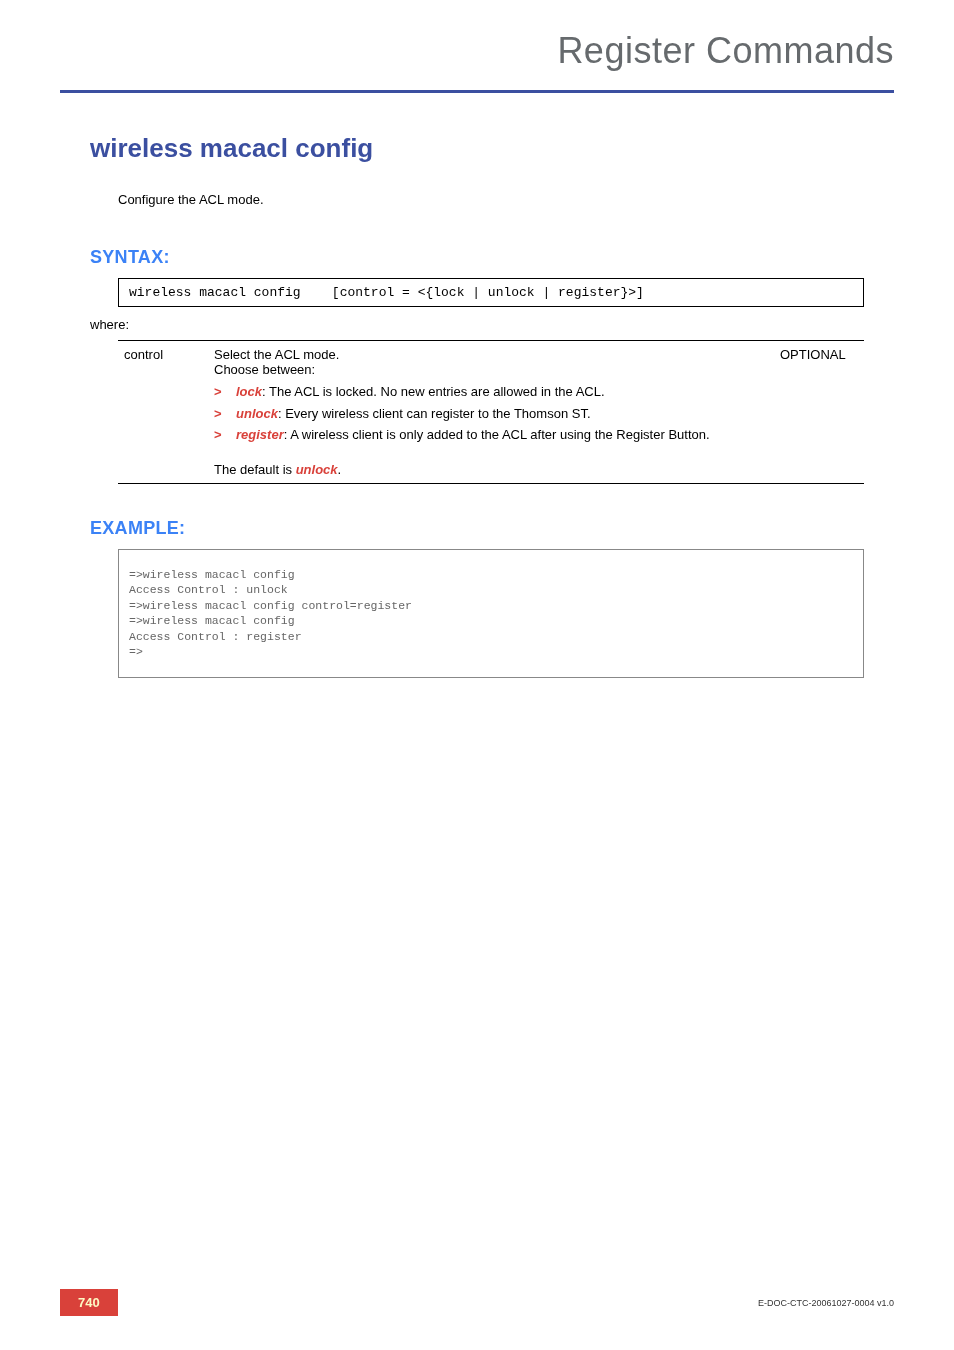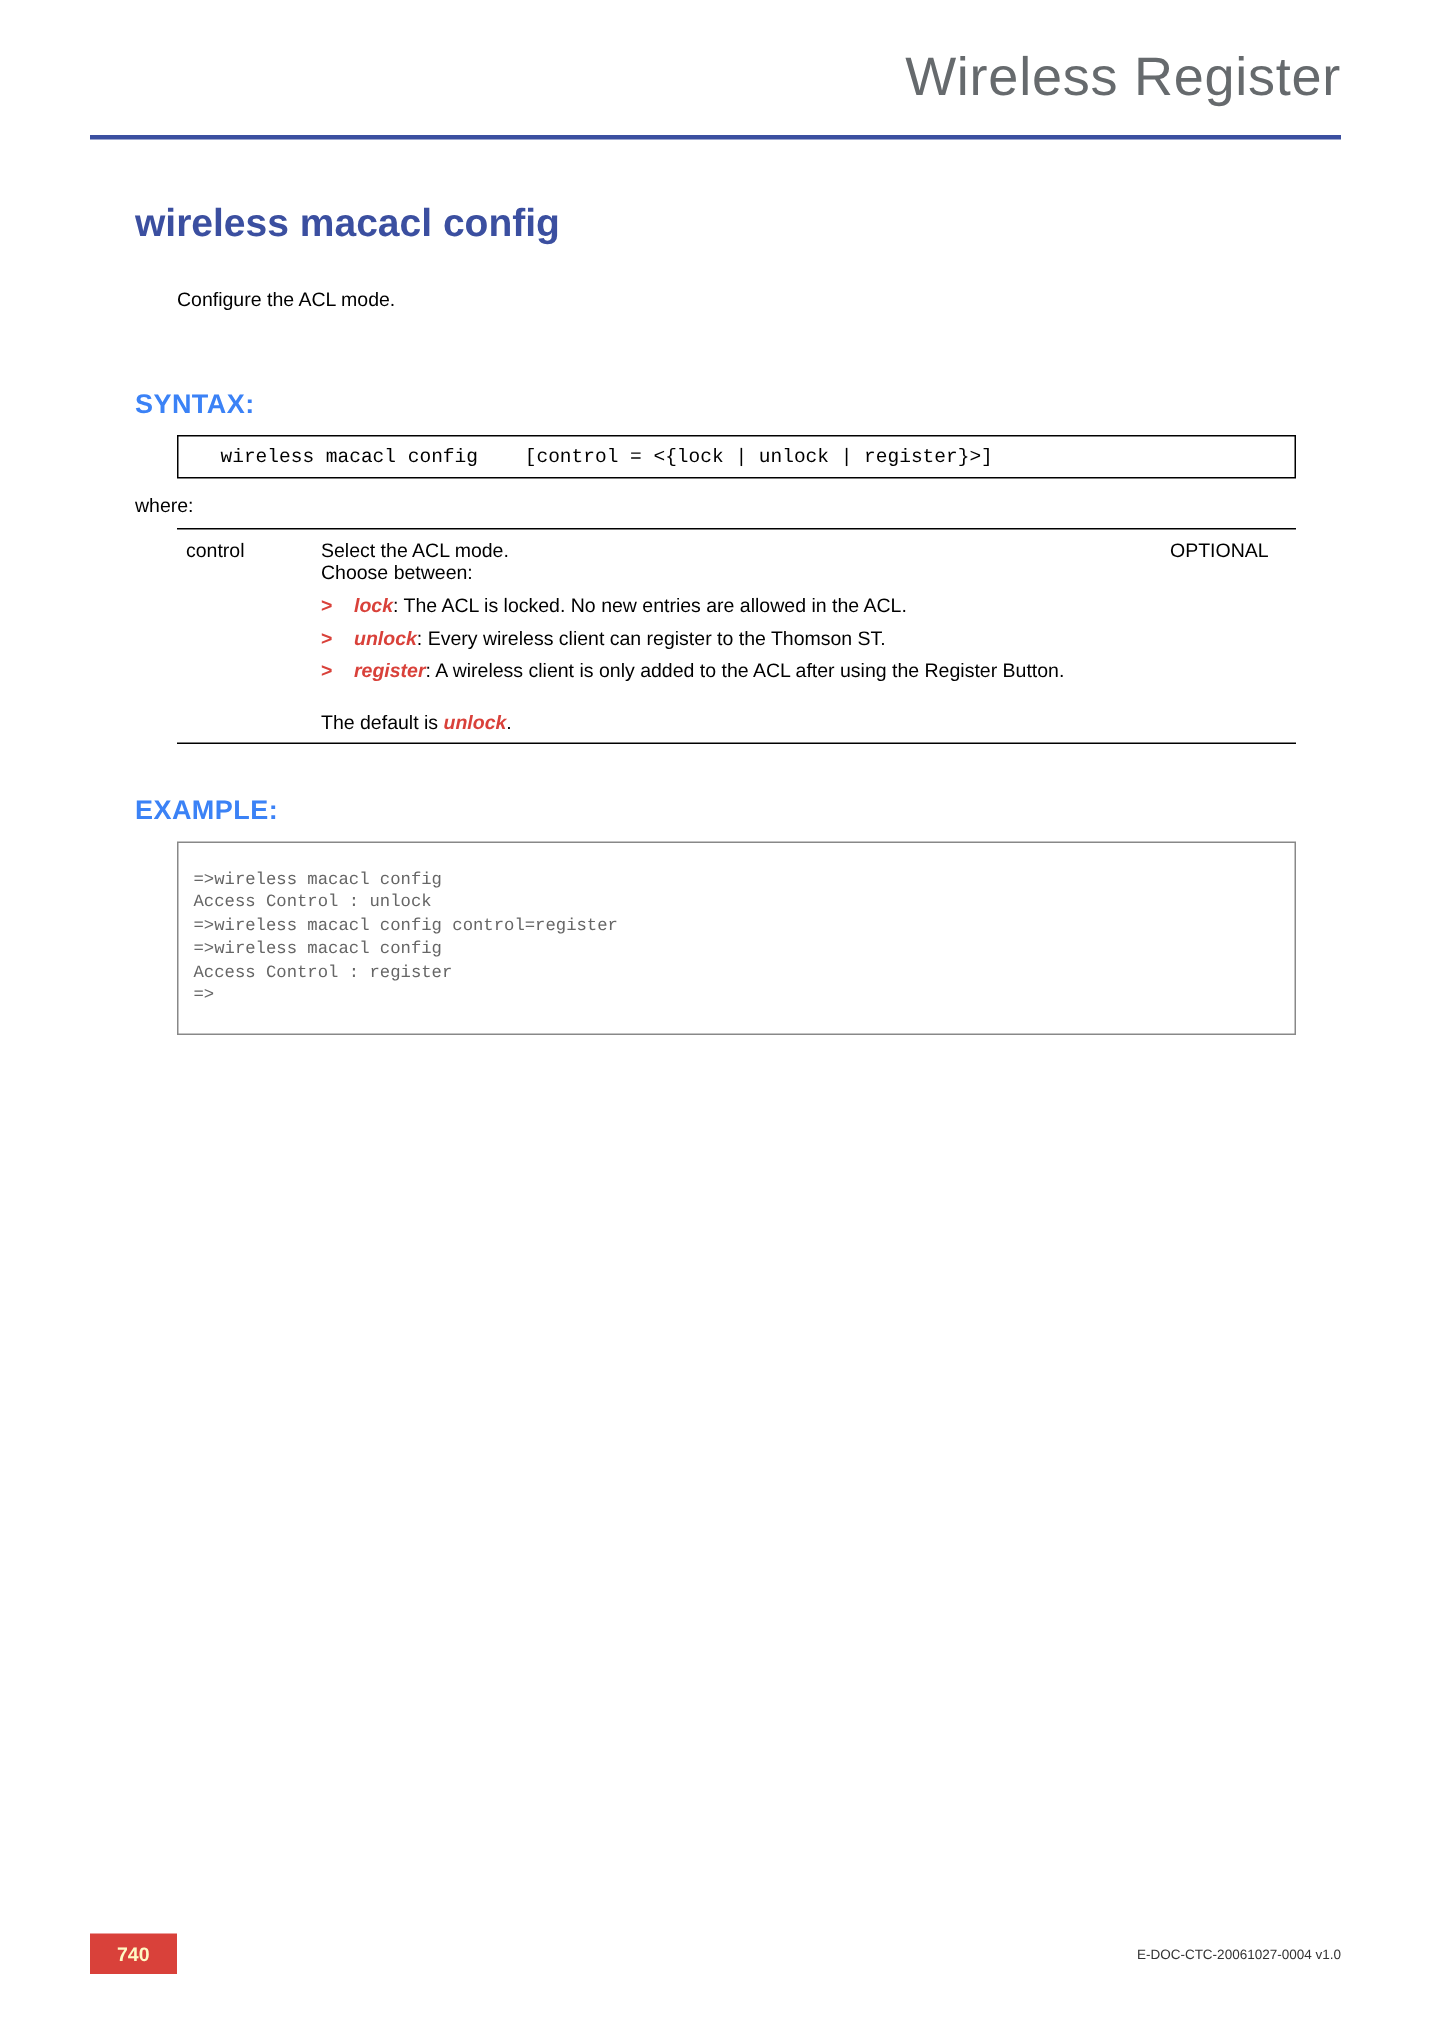--- a/index.html
+++ b/index.html
@@ -32,33 +32,33 @@
   }
   .cmd-title {
     font-size: 26px;
     font-weight: bold;
     color: #3b4fa0;
     margin-bottom: 28px;
   }
   .intro {
     font-size: 13px;
     margin-left: 28px;
-    margin-bottom: 52px;
+    margin-bottom: 40px;
   }
   .section-h {
     font-size: 18px;
     font-weight: bold;
     color: #3b82f6;
     margin-bottom: 10px;
     letter-spacing: 0.3px;
   }
   .syntax-box {
     margin-left: 28px;
     border: 1px solid #000;
-    padding: 6px 28px;
+    padding: 6px 10px;
     font-family: "Courier New", monospace;
     font-size: 13px;
     white-space: pre;
     margin-bottom: 10px;
   }
   .where {
     font-size: 13px;
     margin-bottom: 8px;
   }
   .param-table {
@@ -135,21 +135,21 @@
   }
   .doc-id {
     font-size: 9px;
     color: #333;
   }
 </style>
 </head>
 <body>
 
 <div class="header-band">
-  <div class="header-title">Wireless Register</div>
+  <div class="header-title">Register Commands</div>
 </div>
 <hr class="header-rule">
 
 <div class="content">
 
   <h1 class="cmd-title">wireless macacl config</h1>
 
   <p class="intro">Configure the ACL mode.</p>
 
   <div class="section-h">SYNTAX:</div>

